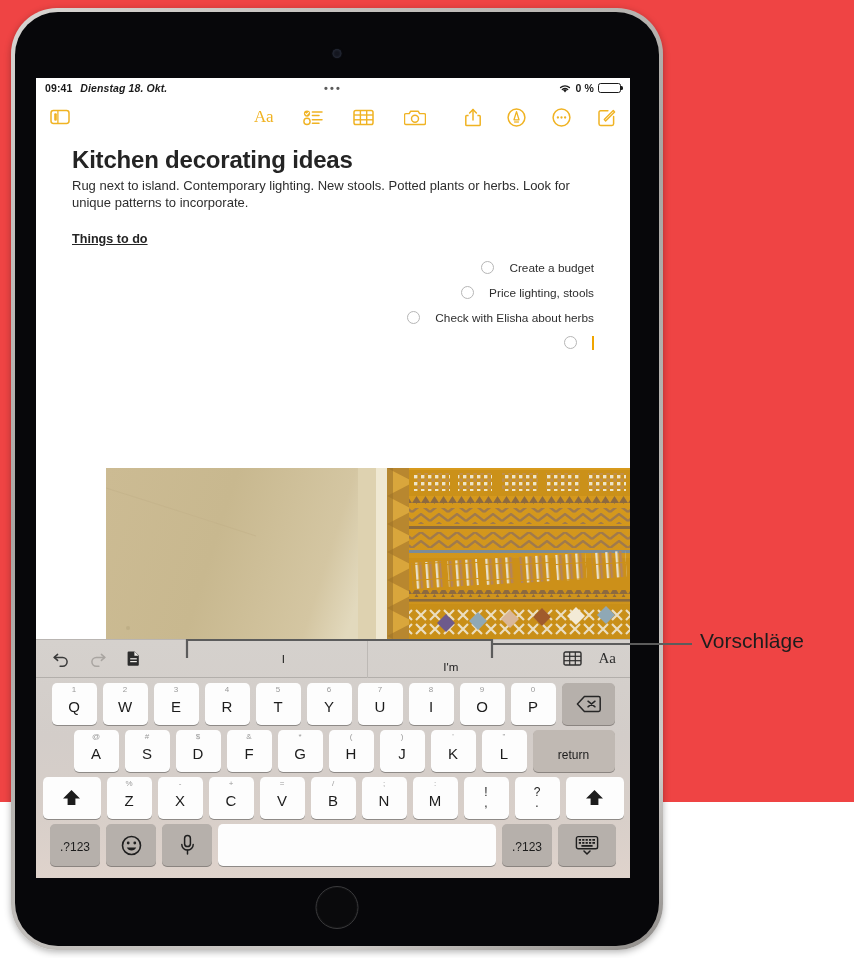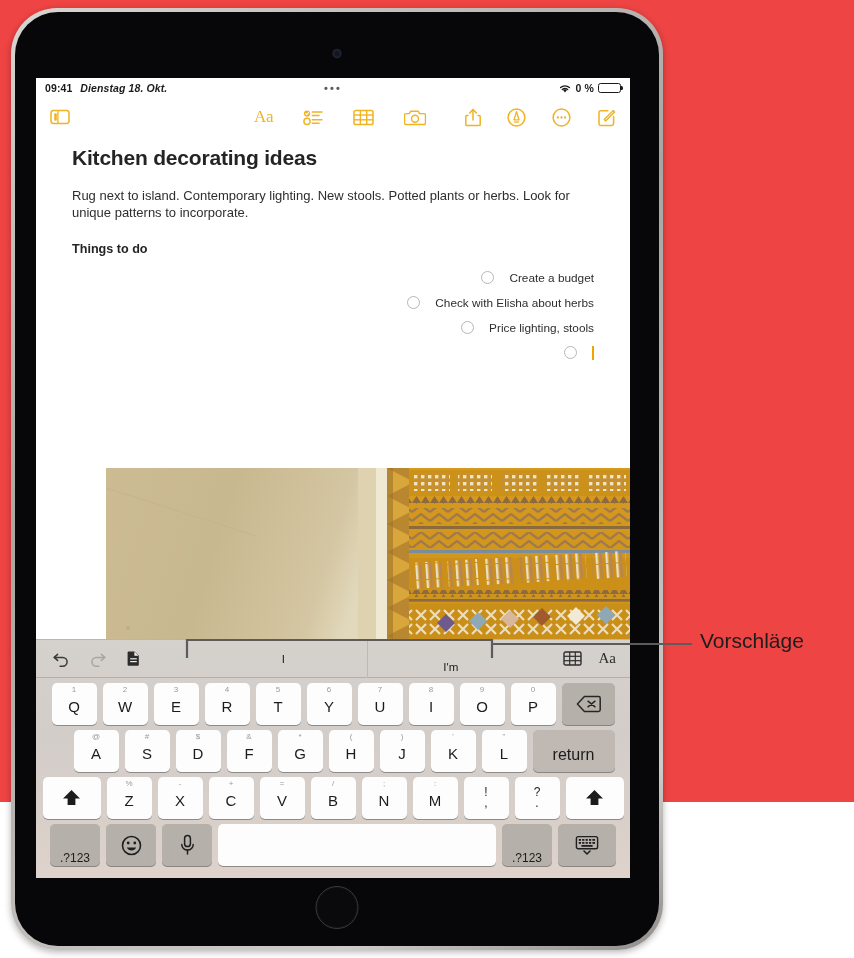--- a/index.html
+++ b/index.html
@@ -90,29 +90,29 @@
   .tb-mid   { position: absolute; left: 218px; gap: 30px; }
   .tb-right { position: absolute; right: 14px; gap: 26px; }
   .aa-glyph { font-size: 17px; color: #f0b323; font-family: "Liberation Serif", serif; letter-spacing: -.3px; }
 
   
   .note {
     padding: 10px 36px 0 36px;
     color: #2b2b2b;
   }
   .note-title {
-    font-size: 21px; font-weight: bold; letter-spacing: -.2px;
-    color: #242424; margin-bottom: 18px;
+    font-size: 24px; font-weight: bold; letter-spacing: -.2px;
+    color: #242424; margin-bottom: 4px;
   }
   .note-para {
     font-size: 13px; line-height: 16.5px; color: #2e2e2e;
     max-width: 510px; margin-bottom: 21px;
   }
   .note-sub {
-    font-size: 12.6px; font-weight: bold; color: #242424; margin-bottom: 9px;
+    font-size: 12.6px; font-weight: bold; color: #242424; margin-bottom: 9px; text-decoration: underline;
   }
   .todo-list { list-style: none; }
   .todo { display: flex; align-items: center; height: 25px; justify-content: flex-end; }
   .todo-box {
     width: 13px; height: 13px; border-radius: 50%;
     border: 1.1px solid #b6b6b6; background: #fff;
     margin-right: 15px; flex: none;
   }
   .todo-label { font-size: 11.8px; color: #2e2e2e; }
   .caret {
@@ -173,25 +173,25 @@
   .key.dark { background: #b6b0ab; box-shadow: 0 1px 0 #8a8480; }
   .key.dark2 { background: #c0b9b3; box-shadow: 0 1px 0 #8a8480; }
   .key.wide-del  { width: 53px; }
   .key.wide-ret  { width: 82px; font-size: 12px; }
   .key.shift-l   { width: 58px; }
   .key.shift-r   { width: 58px; }
   .key .stack { display:flex; flex-direction:column; align-items:center; line-height:11px; }
   .key .stack .top { font-size: 12px; }
   .key .stack .bot { font-size: 12px; }
   .row2 { padding-left: 22px; }
-  .key.num { width: 50px; justify-content: flex-end; }
+  .key.num { width: 50px; }
   .key.space { width: 278px; background: #fdfdfd; }
   .key.emoji, .key.mic { width: 50px; }
   .key.kbhide { width: 58px; }
-  .ret-label { font-size: 16px; margin-top: 8px; }
+  .ret-label { font-size: 12px; margin-top: 8px; }
 
   
   .callout-label {
     position: absolute; left: 700px; top: 629px;
     font-size: 21px; color: #1d1d1d;
     white-space: nowrap;
   }
   .callout-svg { position: absolute; left: 180px; top: 630px; }
 </style>
 </head>
@@ -304,25 +304,25 @@
       <div class="note-title">Kitchen decorating ideas</div>
       <div class="note-para">Rug next to island. Contemporary lighting. New stools. Potted plants or herbs. Look for unique patterns to incorporate.</div>
       <div class="note-sub">Things to do</div>
       <ul class="todo-list">
         <li class="todo">
           <span class="todo-box"></span>
           <span class="todo-label">Create a budget</span>
         </li>
         <li class="todo">
           <span class="todo-box"></span>
-          <span class="todo-label">Check with Elisha about herbs</span>
+          <span class="todo-label">Price lighting, stools</span>
         </li>
         <li class="todo">
           <span class="todo-box"></span>
-          <span class="todo-label">Price lighting, stools</span>
+          <span class="todo-label">Check with Elisha about herbs</span>
         </li>
         <li class="todo">
           <span class="todo-box"></span>
           <span class="caret"></span>
           <span class="todo-label"></span>
         </li>
       </ul>
     </div>
 
     <div class="photo">

